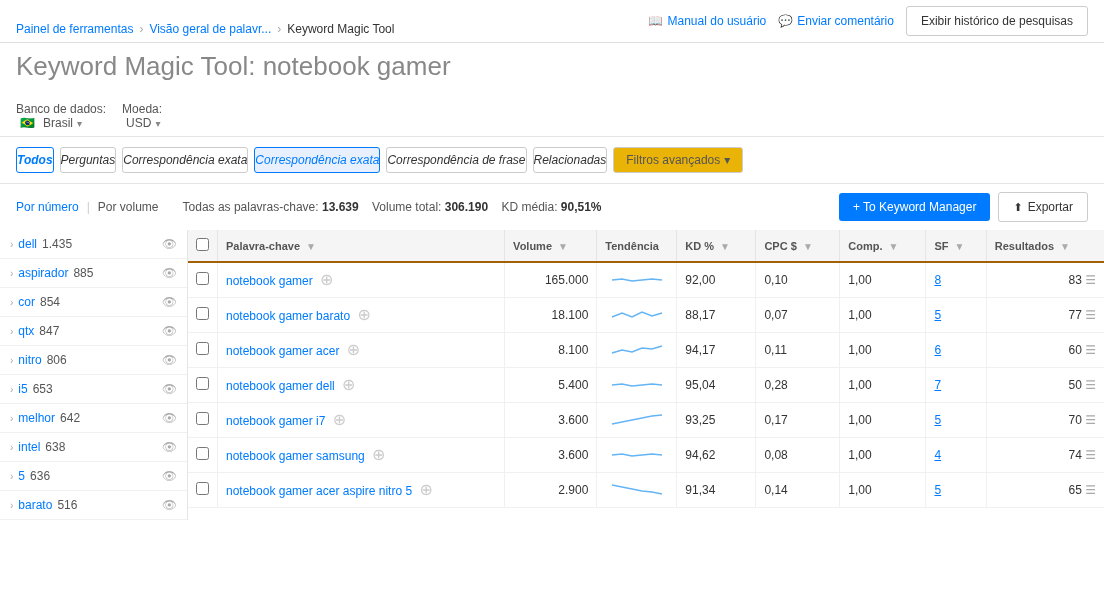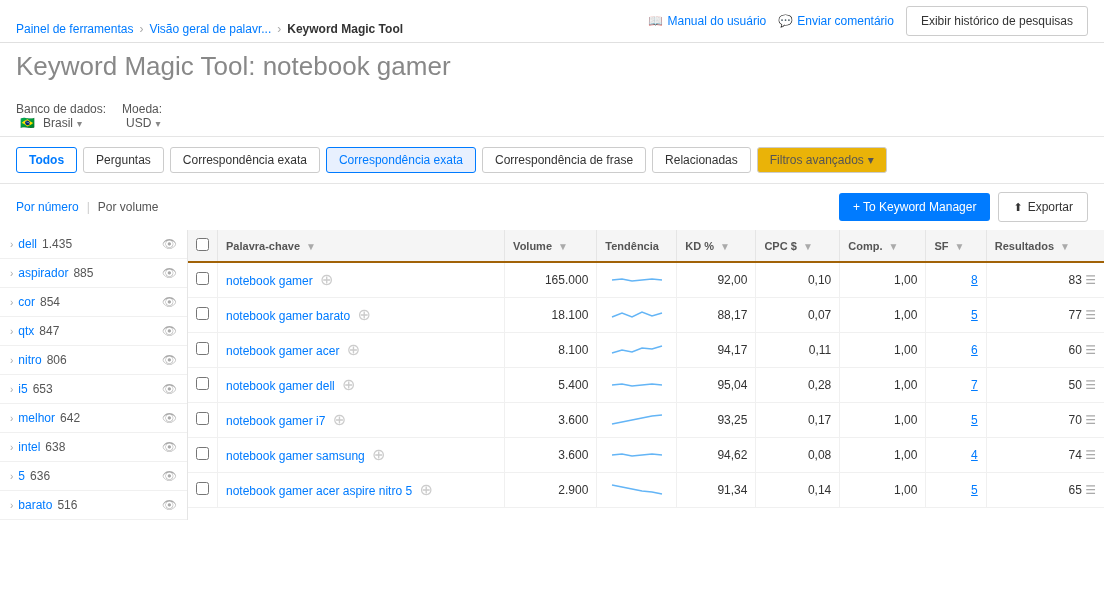--- a/index.html
+++ b/index.html
@@ -6,21 +6,21 @@
     body { font-family: Arial, sans-serif; font-size: 13px; color: #333; background: #fff; }
 
     
     .top-bar {
       display: flex; align-items: flex-end; justify-content: space-between;
       padding: 6px 16px; border-bottom: 1px solid #e0e0e0; background: #fff;
     }
     .breadcrumb { display: flex; align-items: center; gap: 6px; font-size: 12px; color: #888; }
     .breadcrumb a { color: #007bff; text-decoration: none; }
     .breadcrumb .sep { color: #aaa; }
-    .breadcrumb .current { color: #333; font-weight: bold; }
+    .breadcrumb .current { color: #333; }
     .top-actions { display: flex; align-items: center; gap: 12px; }
     .top-link { font-size: 12px; color: #007bff; text-decoration: none; display: flex; align-items: center; gap: 4px; }
 
     
     .header { padding: 8px 16px 6px; }
     .header h1 { font-size: 26px; font-weight: 700; color: #333; }
     .header h1 span { color: #888; font-weight: 400; }
     .db-row { display: flex; align-items: center; gap: 16px; margin-top: 20px; font-size: 12px; color: #555; }
     .db-row .flag { margin-right: 4px; }
     .db-row .db-label { display: flex; align-items: center; gap: 4px; cursor: pointer; }
@@ -28,22 +28,22 @@
 
     
     .divider { height: 1px; background: #e5e5e5; margin: 0 0 0 0; }
 
     
     .filter-bar {
       display: flex; align-items: center; gap: 6px;
       padding: 10px 16px; border-bottom: 1px solid #e5e5e5;
     }
     .filter-btn {
-      padding: 5px 12px; border: 1px solid #ccc; border-radius: 3px;
-      background: #fff; cursor: pointer; font-size: 12px; color: #333;
+      padding: 5px 0; border: 1px solid #ccc; border-radius: 3px;
+      background: #fff; cursor: pointer; font-size: 12px; color: #333; font-style: italic;
     }
     .filter-btn.active {
       background: #fff; border-color: #007bff; color: #007bff; font-weight: 600;
     }
     .filter-btn.selected {
       background: #e8f0fe; border-color: #007bff; color: #007bff;
     }
     .filter-advanced {
       display: flex; align-items: center; gap: 4px;
       padding: 5px 12px; border: 1px solid #ccc; border-radius: 3px;
@@ -103,21 +103,21 @@
     tbody td:last-child { border-right: none; text-align: right; border-radius: 11px; }
     .td-check { width: 28px; text-align: center; }
     .td-kw { min-width: 160px; }
     .td-kw a { color: #007bff; text-decoration: none; font-size: 12px; }
     .add-btn {
       background: none; border: none; color: #ccc; cursor: pointer; font-size: 16px; line-height: 1;
       margin-left: 4px;
     }
     .td-vol { text-align: right; font-size: 12px; color: #333; }
     .td-trend { width: 80px; text-align: center; }
-    .td-num { text-align: right; color: #333; font-size: 12px; }
+    .td-num { text-align: left; color: #333; font-size: 12px; }
     .underline-blue { color: #007bff; text-decoration: underline; cursor: pointer; }
     .trend-svg { display: block; margin: auto; }
     .icon-detail { color: #aaa; cursor: pointer; font-size: 12px; }
 
     
     input[type="checkbox"] { cursor: pointer; }
 
     
     ::-webkit-scrollbar { width: 6px; height: 6px; }
     ::-webkit-scrollbar-thumb { background: #ccc; border-radius: 3px; }
@@ -187,20 +187,30 @@
   </div>
 </div>
 
 <div class="results-bar">
   <div class="results-left">
     <div class="results-sort">
       <span class="sort-active">Por número</span>
       <span style="color:#ccc;">|</span>
       <span style="cursor:pointer;color:#555;">Por volume</span>
     </div>
+    <div class="results-info">
+      <span>Todas as palavras-chave:</span>
+      <strong>13.639</strong>
+      &nbsp;&nbsp;
+      <span>Volume total:</span>
+      <strong>306.190</strong>
+      &nbsp;&nbsp;
+      <span>KD média:</span>
+      <strong>90,51%</strong>
+    </div>
   </div>
   <div class="results-actions">
     <button class="btn-primary">
       <span>+ To Keyword Manager</span>
     </button>
     <button class="btn-export">
       <span style="font-size:11px;">⬆</span>
       <span>Exportar</span>
     </button>
   </div>

